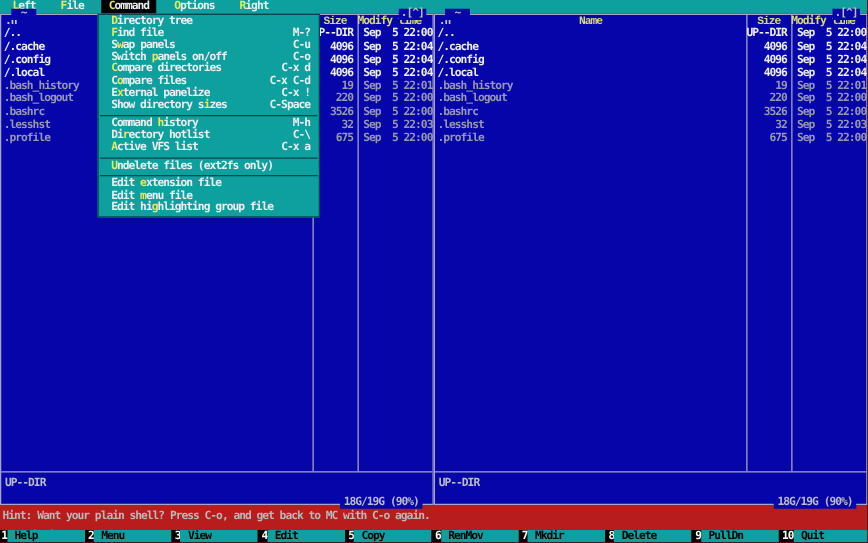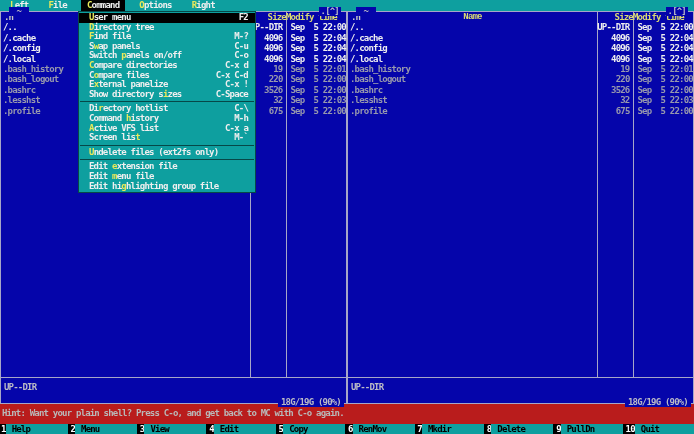--- a/index.html
+++ b/index.html
@@ -34,31 +34,31 @@
   .ptitle{position:absolute;top:-5px;left:8px;background:var(--blue);padding:0 3px;
     line-height:9px;color:var(--dim);z-index:5;white-space:pre;}
   .pcorner{position:absolute;top:-5px;right:5px;background:var(--blue);padding:0 2px;
     line-height:9px;color:var(--dim);z-index:5;white-space:pre;}
   .vline{position:absolute;top:0;width:1px;height:calc(100% - 26px);background:var(--frame);}
   .vline.v1{left:249px;} .vline.v2{left:285px;}
   .hline{position:absolute;left:0;right:0;bottom:25px;height:1px;background:var(--frame);}
   .hdr{position:relative;display:flex;height:10.4px;line-height:10.4px;color:var(--yellow);}
   .sortind{position:absolute;left:3px;top:0;color:#C8C8C8;}
   .h-name{width:249px;text-align:center;font-family:Liberation Mono, monospace;}
-  .h-size{width:36px;text-align:right;}
+  .h-size{width:36px;text-align:center;font-family:Liberation Mono, monospace;}
   .h-time{width:56px;padding-left:0;white-space:pre;}
   .rows{position:absolute;top:10.4px;left:0;right:0;}
   .frow{display:flex;height:10.4px;line-height:10.4px;white-space:pre;}
   .frow .c-name{width:247px;padding-left:2px;overflow:hidden;}
   .frow .c-size{width:35px;text-align:right;padding-right:3px;}
   .frow .c-time{width:56px;padding-left:5px;}
   .frow.dir{color:var(--white);}
   .frow.hidden{color:var(--gray);}
   .ministatus{position:absolute;left:3px;bottom:11px;height:10px;line-height:10px;color:var(--dim);}
-  .freespace{position:absolute;right:2px;bottom:-4px;background:var(--blue);padding:0 3px;
+  .freespace{position:absolute;right:8px;bottom:-4px;background:var(--blue);padding:0 3px;
     line-height:9px;color:var(--dim);z-index:5;white-space:pre;text-align:center;}
   
   .hintline{position:absolute;top:408px;left:2px;height:10px;line-height:10px;color:#B9B9B9;white-space:pre;}
   .promptline{position:absolute;top:414px;left:2px;height:10px;line-height:10px;color:#C7C7C7;white-space:pre;}
   .cursor{display:inline-block;width:5px;height:8px;background:#C9C9C9;margin-left:4px;vertical-align:-1px;}
   .keybar{position:absolute;top:424px;left:0;width:694px;height:10px;display:flex;background:#000;}
   .fkey{width:69.4px;display:flex;height:10px;line-height:10px;}
   .knum{color:#fff;padding-left:1px;white-space:pre;}
   .klabel{flex:0 0 56px;background:var(--teal);color:#000;padding-left:6px;overflow:hidden;white-space:pre;}
   :root{
@@ -73,34 +73,32 @@
 
   <div class="menubar" id="menubar">
       <span class="mitem"><span class="pre"></span><span class="hot">L</span><span class="post">eft</span></span>
       <span class="mitem"><span class="pre"></span><span class="hot">F</span><span class="post">ile</span></span>
       <span class="mitem sel"><span class="pre"></span><span class="hot">C</span><span class="post">ommand</span></span>
       <span class="mitem"><span class="pre"></span><span class="hot">O</span><span class="post">ptions</span></span>
       <span class="mitem"><span class="pre"></span><span class="hot">R</span><span class="post">ight</span></span>
     </div>
 
   <div class="dropdown" id="dropdown">
-      <div class="ditem sel"><span class="dlabel"><span class="pre"></span><span class="hot">U</span><span class="post">ser menu</span></span><span class="dshort">F2</span></div>
       <div class="ditem"><span class="dlabel"><span class="pre"></span><span class="hot">D</span><span class="post">irectory tree</span></span><span class="dshort"></span></div>
       <div class="ditem"><span class="dlabel"><span class="pre"></span><span class="hot">F</span><span class="post">ind file</span></span><span class="dshort">M-?</span></div>
       <div class="ditem"><span class="dlabel"><span class="pre">S</span><span class="hot">w</span><span class="post">ap panels</span></span><span class="dshort">C-u</span></div>
       <div class="ditem"><span class="dlabel"><span class="pre">Switch </span><span class="hot">p</span><span class="post">anels on/off</span></span><span class="dshort">C-o</span></div>
       <div class="ditem"><span class="dlabel"><span class="pre"></span><span class="hot">C</span><span class="post">ompare directories</span></span><span class="dshort">C-x d</span></div>
       <div class="ditem"><span class="dlabel"><span class="pre">C</span><span class="hot">o</span><span class="post">mpare files</span></span><span class="dshort">C-x C-d</span></div>
       <div class="ditem"><span class="dlabel"><span class="pre">E</span><span class="hot">x</span><span class="post">ternal panelize</span></span><span class="dshort">C-x !</span></div>
       <div class="ditem"><span class="dlabel"><span class="pre">Show directory s</span><span class="hot">i</span><span class="post">zes</span></span><span class="dshort">C-Space</span></div>
       <div class="dsep"></div>
+      <div class="ditem"><span class="dlabel"><span class="pre">Command </span><span class="hot">h</span><span class="post">istory</span></span><span class="dshort">M-h</span></div>
       <div class="ditem"><span class="dlabel"><span class="pre">Di</span><span class="hot">r</span><span class="post">ectory hotlist</span></span><span class="dshort">C-\</span></div>
-      <div class="ditem"><span class="dlabel"><span class="pre">Command </span><span class="hot">h</span><span class="post">istory</span></span><span class="dshort">M-h</span></div>
       <div class="ditem"><span class="dlabel"><span class="pre"></span><span class="hot">A</span><span class="post">ctive VFS list</span></span><span class="dshort">C-x a</span></div>
-      <div class="ditem"><span class="dlabel"><span class="pre">Screen lis</span><span class="hot">t</span><span class="post"></span></span><span class="dshort">M-`</span></div>
       <div class="dsep"></div>
       <div class="ditem"><span class="dlabel"><span class="pre"></span><span class="hot">U</span><span class="post">ndelete files (ext2fs only)</span></span><span class="dshort"></span></div>
       <div class="dsep"></div>
       <div class="ditem"><span class="dlabel"><span class="pre">Edit </span><span class="hot">e</span><span class="post">xtension file</span></span><span class="dshort"></span></div>
       <div class="ditem"><span class="dlabel"><span class="pre">Edit </span><span class="hot">m</span><span class="post">enu file</span></span><span class="dshort"></span></div>
       <div class="ditem"><span class="dlabel"><span class="pre">Edit hi</span><span class="hot">g</span><span class="post">hlighting group file</span></span><span class="dshort"></span></div>
     </div>
 
   <div class="panels">
 

